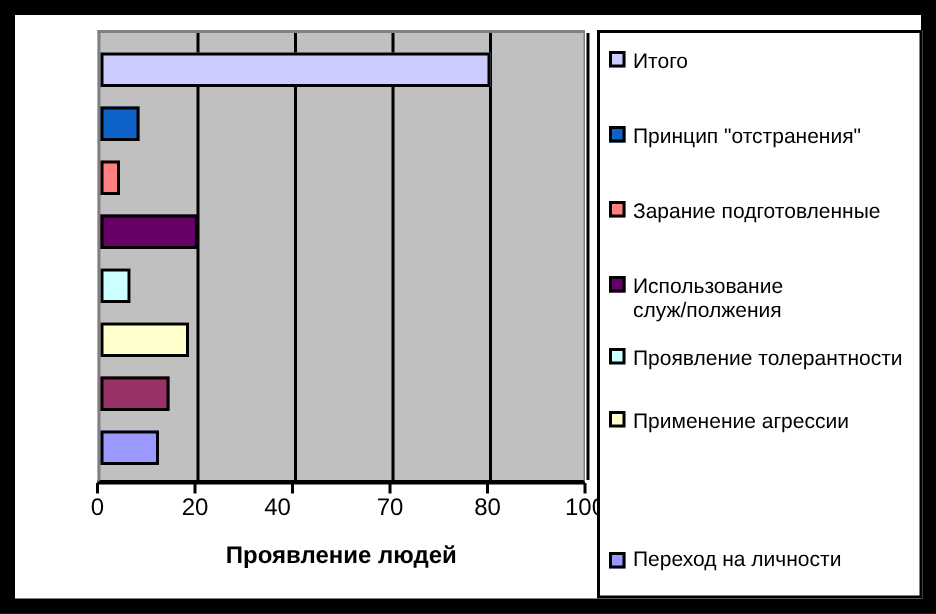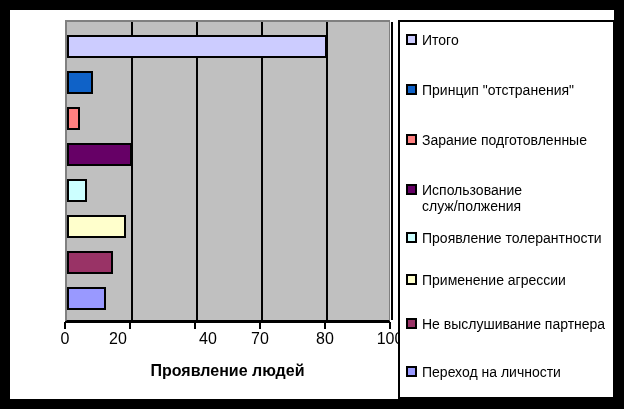--- a/index.html
+++ b/index.html
@@ -165,22 +165,22 @@
     <div id="ticks">
         <div class="tick" style="left: 54px;"></div>
         <div class="tick" style="left: 119px;"></div>
         <div class="tick" style="left: 184px;"></div>
         <div class="tick" style="left: 249px;"></div>
         <div class="tick" style="left: 314px;"></div>
         <div class="tick" style="left: 379px;"></div>
       </div>
     <div id="tick-labels">
         <div class="tick-label" style="left: 55px;">0</div>
-        <div class="tick-label" style="left: 108px;">20</div>
-        <div class="tick-label" style="left: 198px;">40</div>
+        <div class="tick-label" style="left: 120px;">20</div>
+        <div class="tick-label" style="left: 175px;">40</div>
         <div class="tick-label" style="left: 250px;">70</div>
         <div class="tick-label" style="left: 315px;">80</div>
         <div class="tick-label" style="left: 380px;">100</div>
       </div>
 
     <div id="xlabel">Проявление людей</div>
 
     <div id="legend">
         <div class="legend-entry" style="top: 10px;">
           <span class="legend-swatch" style="background: rgb(204, 204, 255);"></span>
@@ -200,24 +200,20 @@
         </div>
         <div class="legend-entry" style="top: 160px;">
           <span class="legend-swatch" style="background: rgb(102, 0, 102);"></span>
           <span class="legend-label">Использование
 служ/полжения</span>
         </div>
         <div class="legend-entry" style="top: 250px;">
           <span class="legend-swatch" style="background: rgb(255, 255, 204);"></span>
           <span class="legend-label">Применение агрессии</span>
         </div>
-        <div class="legend-entry" style="top: 294px;">
-          <span class="legend-swatch" style="background: rgb(153, 51, 102);"></span>
-          <span class="legend-label">Не выслушивание партнера</span>
-        </div>
-        <div class="legend-entry" style="top: 342px;">
+        <div class="legend-entry" style="top: 342px; align-items: center;">
           <span class="legend-swatch" style="background: rgb(153, 153, 255);"></span>
           <span class="legend-label">Переход на личности</span>
         </div>
       </div>
 
   </div>
 </div>
 
 </body></html>

